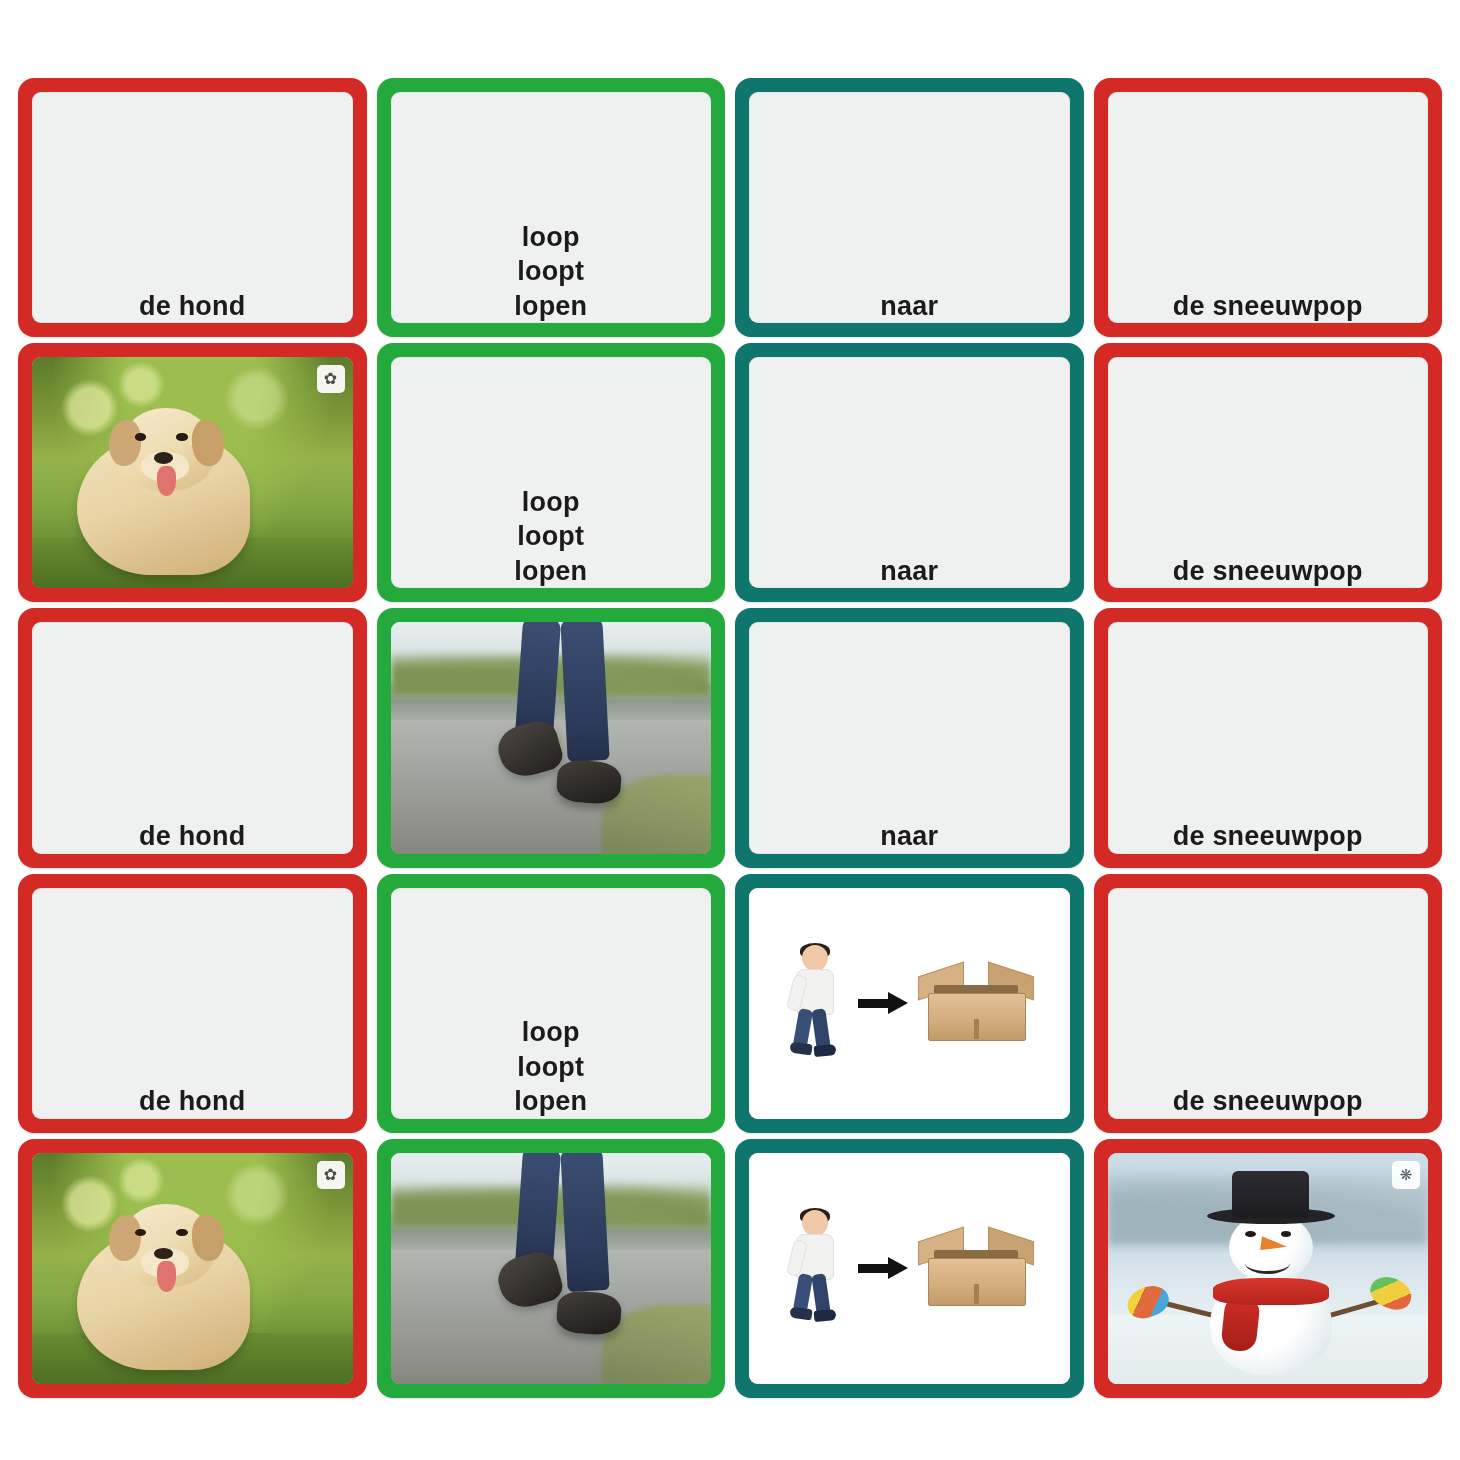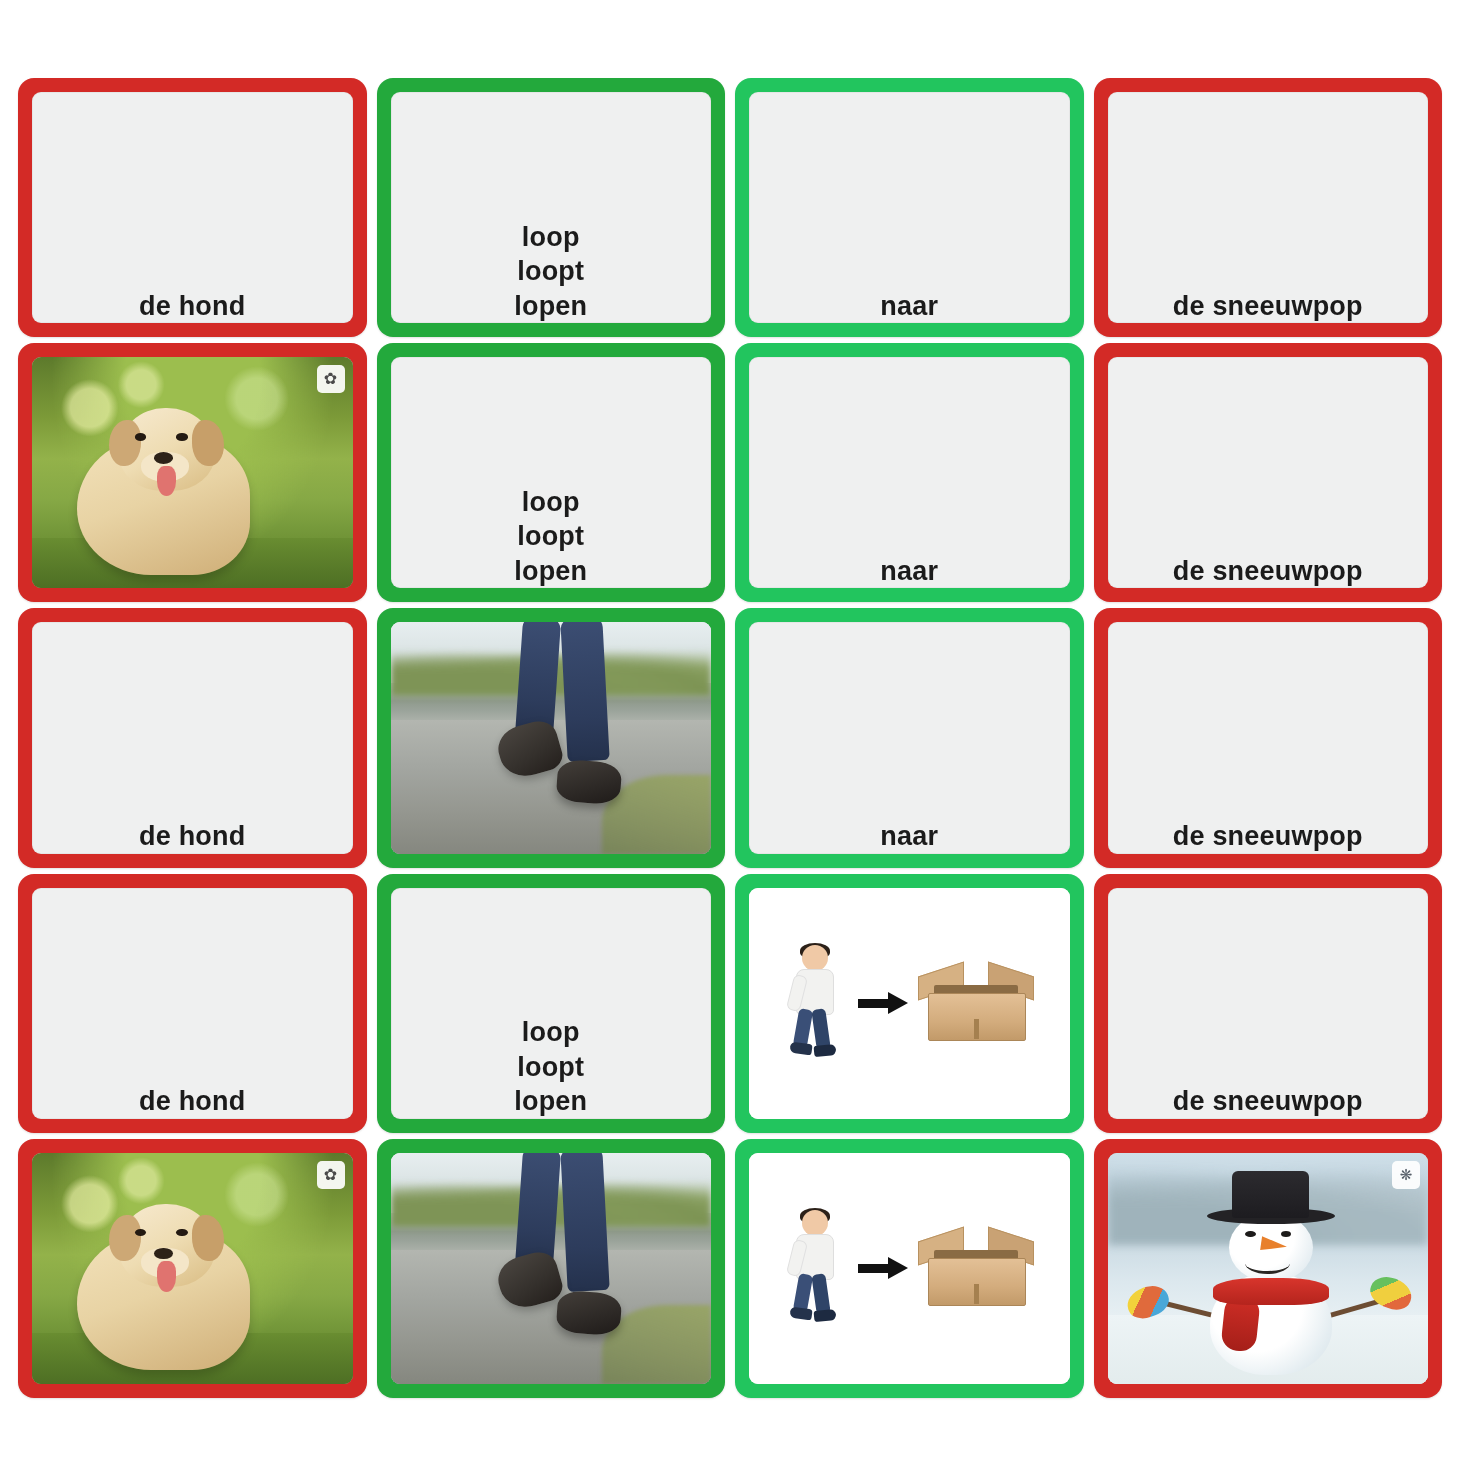--- a/index.html
+++ b/index.html
@@ -36,21 +36,21 @@
     border-radius: 16px;
     box-sizing: border-box;
     padding: 14px;
     display: flex;
     align-items: center;
     justify-content: center;
     box-shadow: 0 1px 2px rgba(0,0,0,0.12);
   }
   .card.red    { background: #d32a26; }
   .card.green  { background: #23a93c; }
-  .card.blue   { background: #22c55e; }
+  .card.blue   { background: #0f766e; }
 
   .inner {
     width: 100%;
     height: 100%;
     background: #eff0f0;
     border-radius: 9px;
     display: flex;
     align-items: flex-end;
     justify-content: center;
     overflow: hidden;

